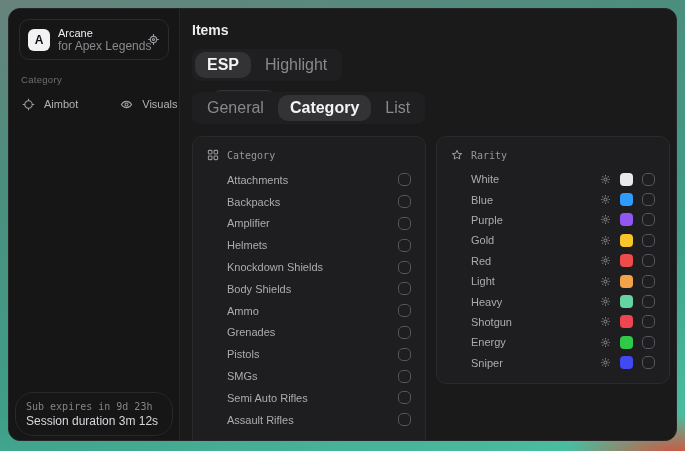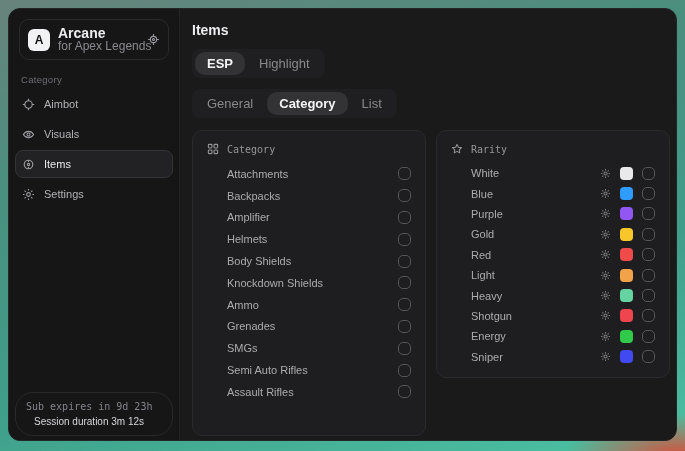--- a/index.html
+++ b/index.html
@@ -9,39 +9,39 @@
       radial-gradient(150px 55px at 99% 101%, #d6503c 0%, rgba(214,80,60,0) 75%),
       linear-gradient(165deg,#68837c 0%,#4a8f7e 30%,#3f9e89 65%,#4cc2a3 100%);}
   .window{position:absolute;left:8px;top:8px;width:669px;height:433px;background:#1a1a1b;
     border-radius:12px;overflow:hidden;display:flex;border:1px solid #252528;box-sizing:border-box;}
 
   
   .sidebar{width:170px;background:#161617;border-right:1px solid #242427;display:flex;flex-direction:column;flex-shrink:0;}
   .app-card{margin:10px 10px 0;border:1px solid #2b2b2e;border-radius:10px;padding:7px 8px;display:flex;align-items:center;gap:8px;}
   .logo{width:22px;height:22px;border-radius:6px;background:#f2f2f4;color:#111;display:flex;align-items:center;justify-content:center;font-weight:bold;font-size:12px;flex-shrink:0;}
   .app-meta{flex:1;min-width:0;}
-  .app-name{font-size:14px;font-weight:bold;color:#ededf0;line-height:13px;}
+  .app-name{font-size:11px;font-weight:normal;color:#ededf0;line-height:13px;}
   .app-sub{font-size:12px;color:#8b8b8f;line-height:12px;white-space:nowrap;}
   .app-gear{color:#9a9a9e;display:flex;align-items:center;}
   .side-section{margin:14px 0 4px 12px;font-size:9.5px;color:#6f6f74;letter-spacing:.3px;}
-  .nav{display:flex;flex-direction:column;}
+  .nav{display:flex;gap:16px;}
   .nav-item{display:flex;align-items:center;gap:9px;height:26px;margin:1px 6px;padding:0 6px;border-radius:8px;
     color:#b3b3b7;font-size:11px;border:1px solid transparent;cursor:default;}
   .nav-item.active{background:#222224;border-color:#343437;color:#e9e9ec;}
   .nav-item .nico{display:flex;align-items:center;color:#9c9ca0;}
   .side-footer{margin:auto 6px 4px;border:1px solid #29292c;border-radius:18px;padding:6px 10px;}
   .sf1{font-family:"DejaVu Sans Mono",monospace;font-size:10px;color:#84848a;line-height:15px;white-space:nowrap;}
-  .sf2{font-size:10px;color:#d7d7db;line-height:15px;white-space:nowrap;margin-left:8px;}
+  .sf2{font-size:12px;color:#d7d7db;line-height:15px;white-space:nowrap;}
 
   
   .main{flex:1;padding:13px 0 0 12px;min-width:0;}
   .page-title{font-size:14px;font-weight:600;color:#ededf0;}
   .tabrow{margin-top:11px;}
   .tabs{display:inline-flex;background:#1f1f21;border-radius:8px;padding:3px;gap:2px;}
-  .tab{padding:4px 12px;border-radius:10px;font-size:13px;color:#88888d;cursor:default;white-space:nowrap;}
+  .tab{padding:4px 12px;border-radius:10px;font-size:16px;color:#88888d;cursor:default;white-space:nowrap;}
   .tab.active{background:#333336;color:#f4f4f6;font-weight:bold;}
 
   .panels{display:flex;gap:10px;margin-top:12px;align-items:flex-start;}
   .panel{width:234px;box-sizing:border-box;background:#1e1e20;border:1px solid #2a2a2d;border-radius:10px;padding:10px 14px;}
   .panel-head{display:flex;align-items:center;gap:8px;color:#96969a;font-family:"DejaVu Sans Mono",monospace;font-size:10px;margin:2px 0 8px;}
   .row{display:flex;align-items:center;justify-content:space-between;height:21.8px;}
   .rrow{height:20.4px;}
   .rlabel{font-size:11px;color:#acacb0;white-space:nowrap;overflow:hidden;margin-left:20px;}
   .checkbox{width:13px;height:13px;border:1.4px solid #55555b;border-radius:5px;box-sizing:border-box;flex-shrink:0;}
   .rctrl{display:flex;align-items:center;gap:9px;}
@@ -161,33 +161,37 @@
             </div>
           <div class="row">
               <span class="rlabel">Amplifier</span>
               <span class="checkbox"></span>
             </div>
           <div class="row">
               <span class="rlabel">Helmets</span>
               <span class="checkbox"></span>
             </div>
           <div class="row">
+              <span class="rlabel">Knockdown Shields</span>
+              <span class="checkbox"></span>
+            </div>
+          <div class="row">
               <span class="rlabel">Body Shields</span>
               <span class="checkbox"></span>
             </div>
           <div class="row">
-              <span class="rlabel">Knockdown Shields</span>
-              <span class="checkbox"></span>
-            </div>
-          <div class="row">
               <span class="rlabel">Ammo</span>
               <span class="checkbox"></span>
             </div>
           <div class="row">
               <span class="rlabel">Grenades</span>
+              <span class="checkbox"></span>
+            </div>
+          <div class="row">
+              <span class="rlabel">Pistols</span>
               <span class="checkbox"></span>
             </div>
           <div class="row">
               <span class="rlabel">SMGs</span>
               <span class="checkbox"></span>
             </div>
           <div class="row">
               <span class="rlabel">Semi Auto Rifles</span>
               <span class="checkbox"></span>
             </div>

